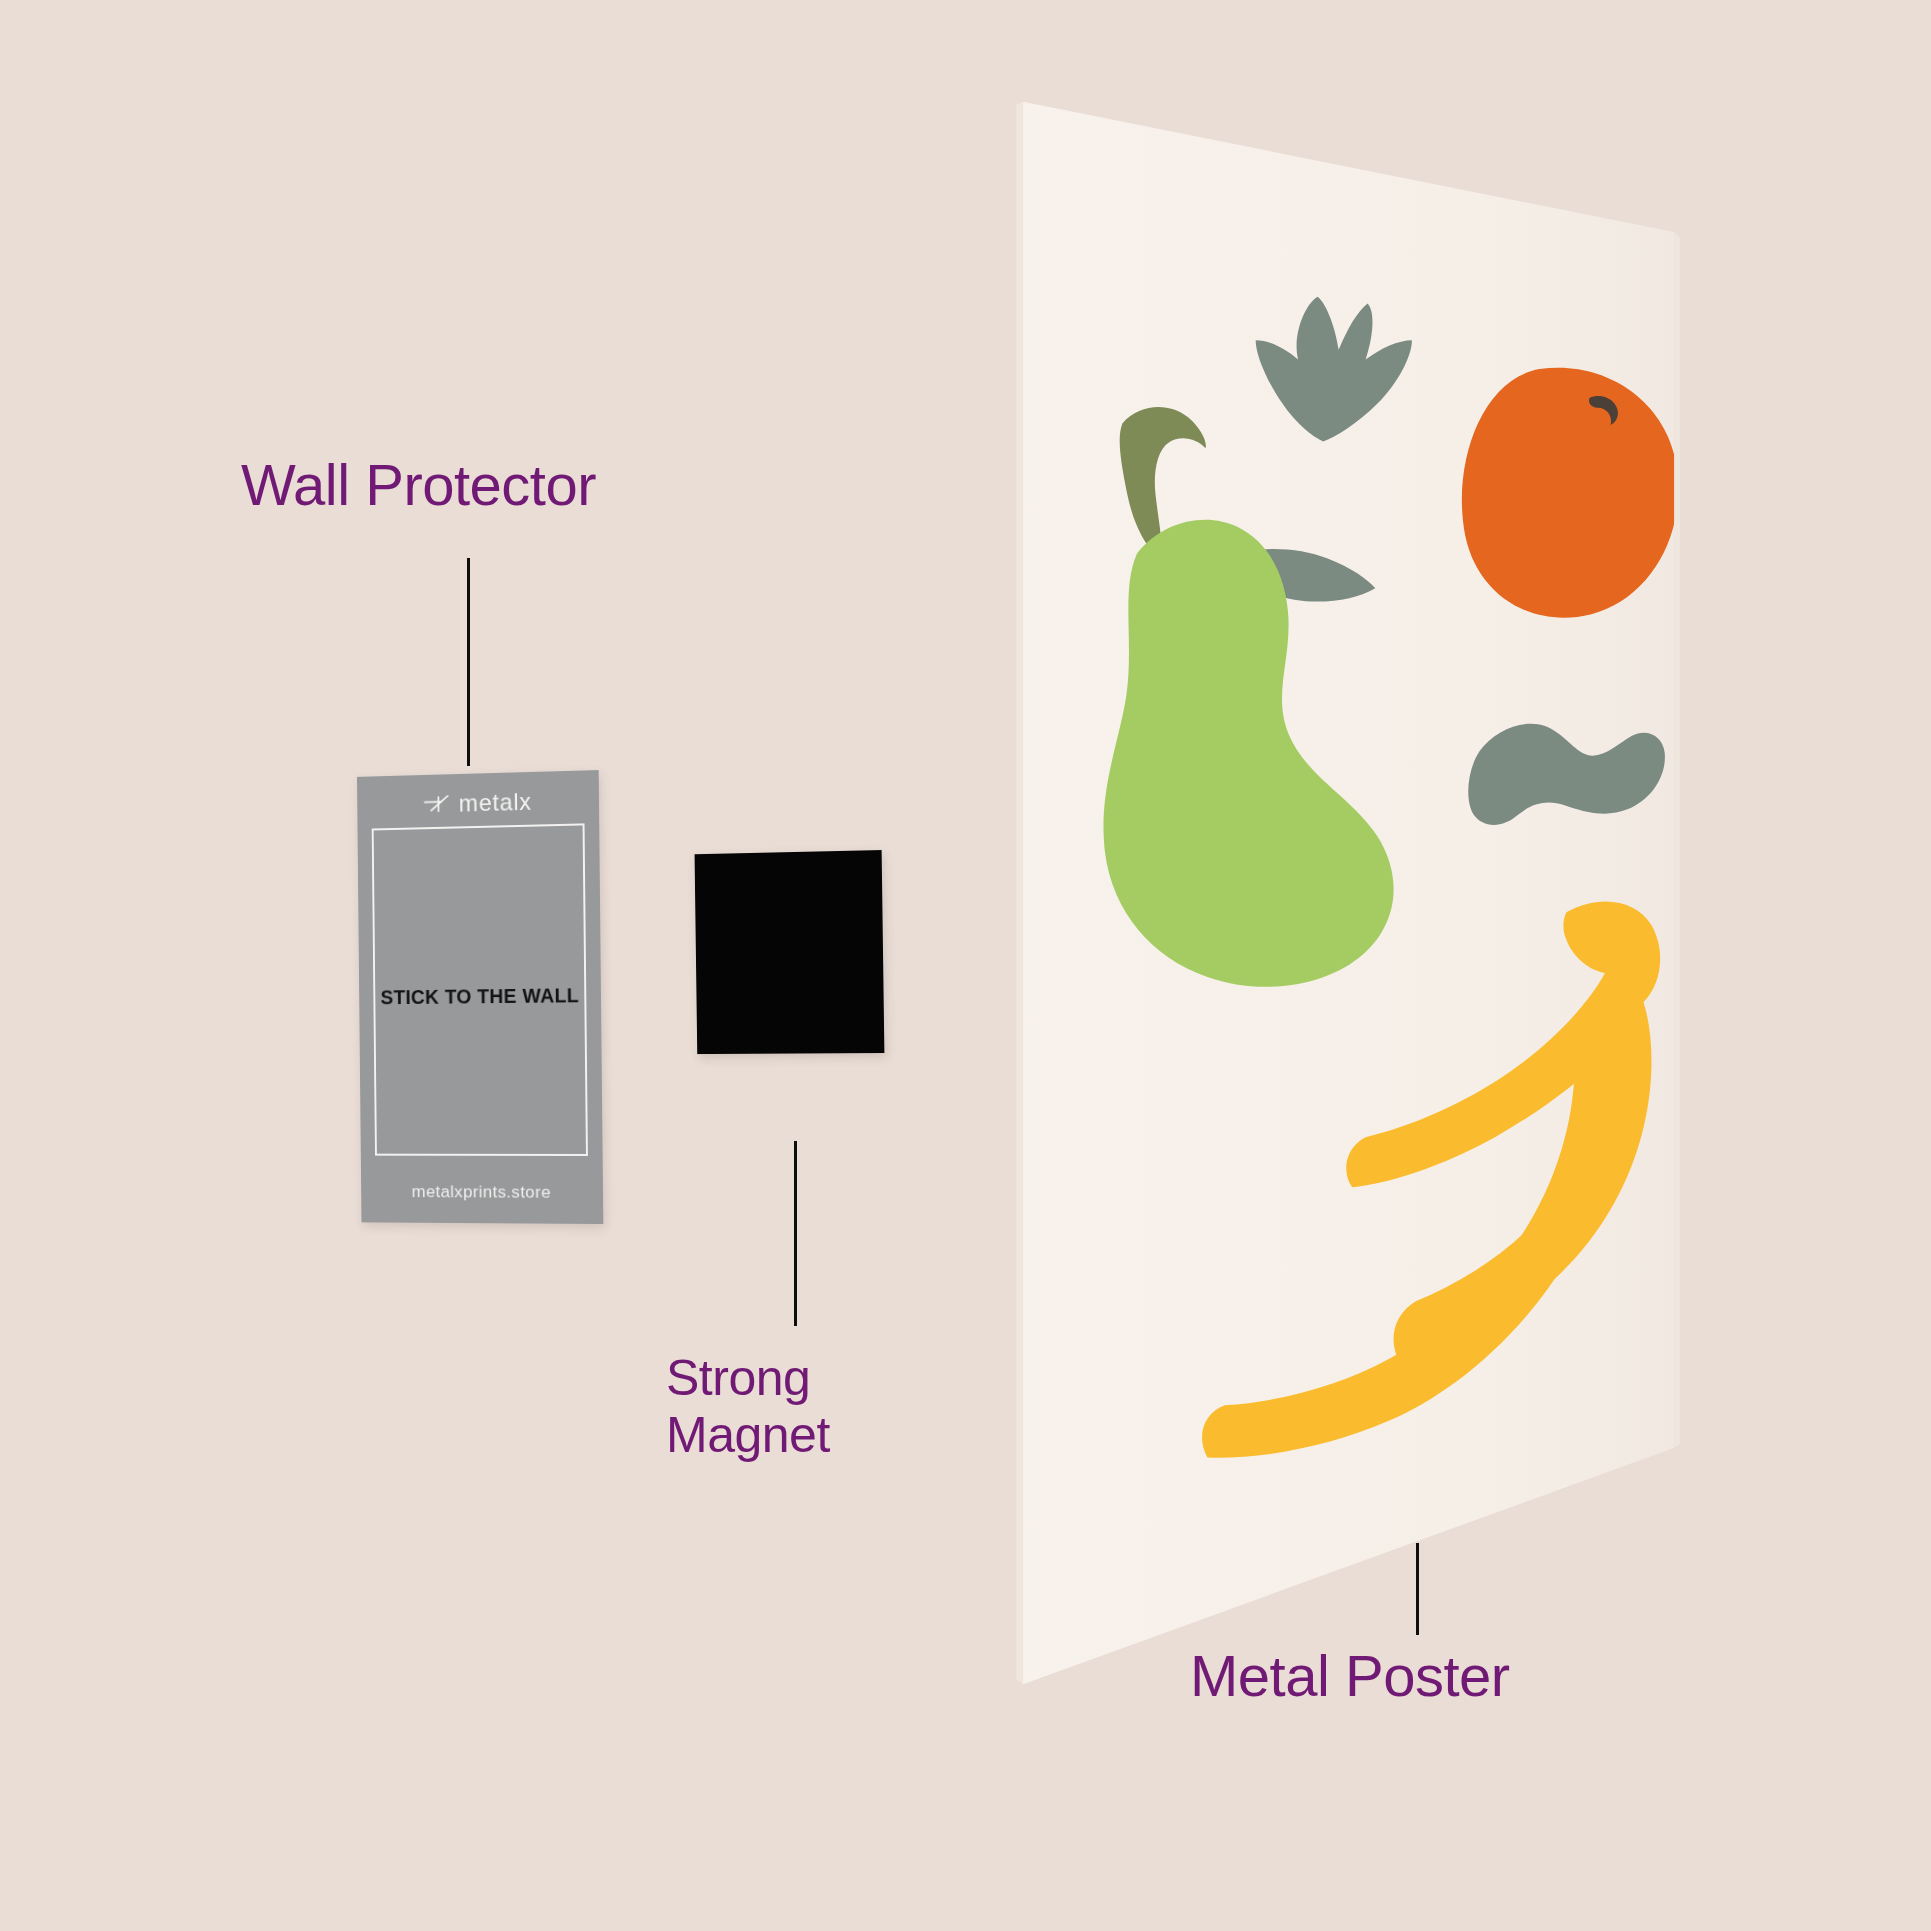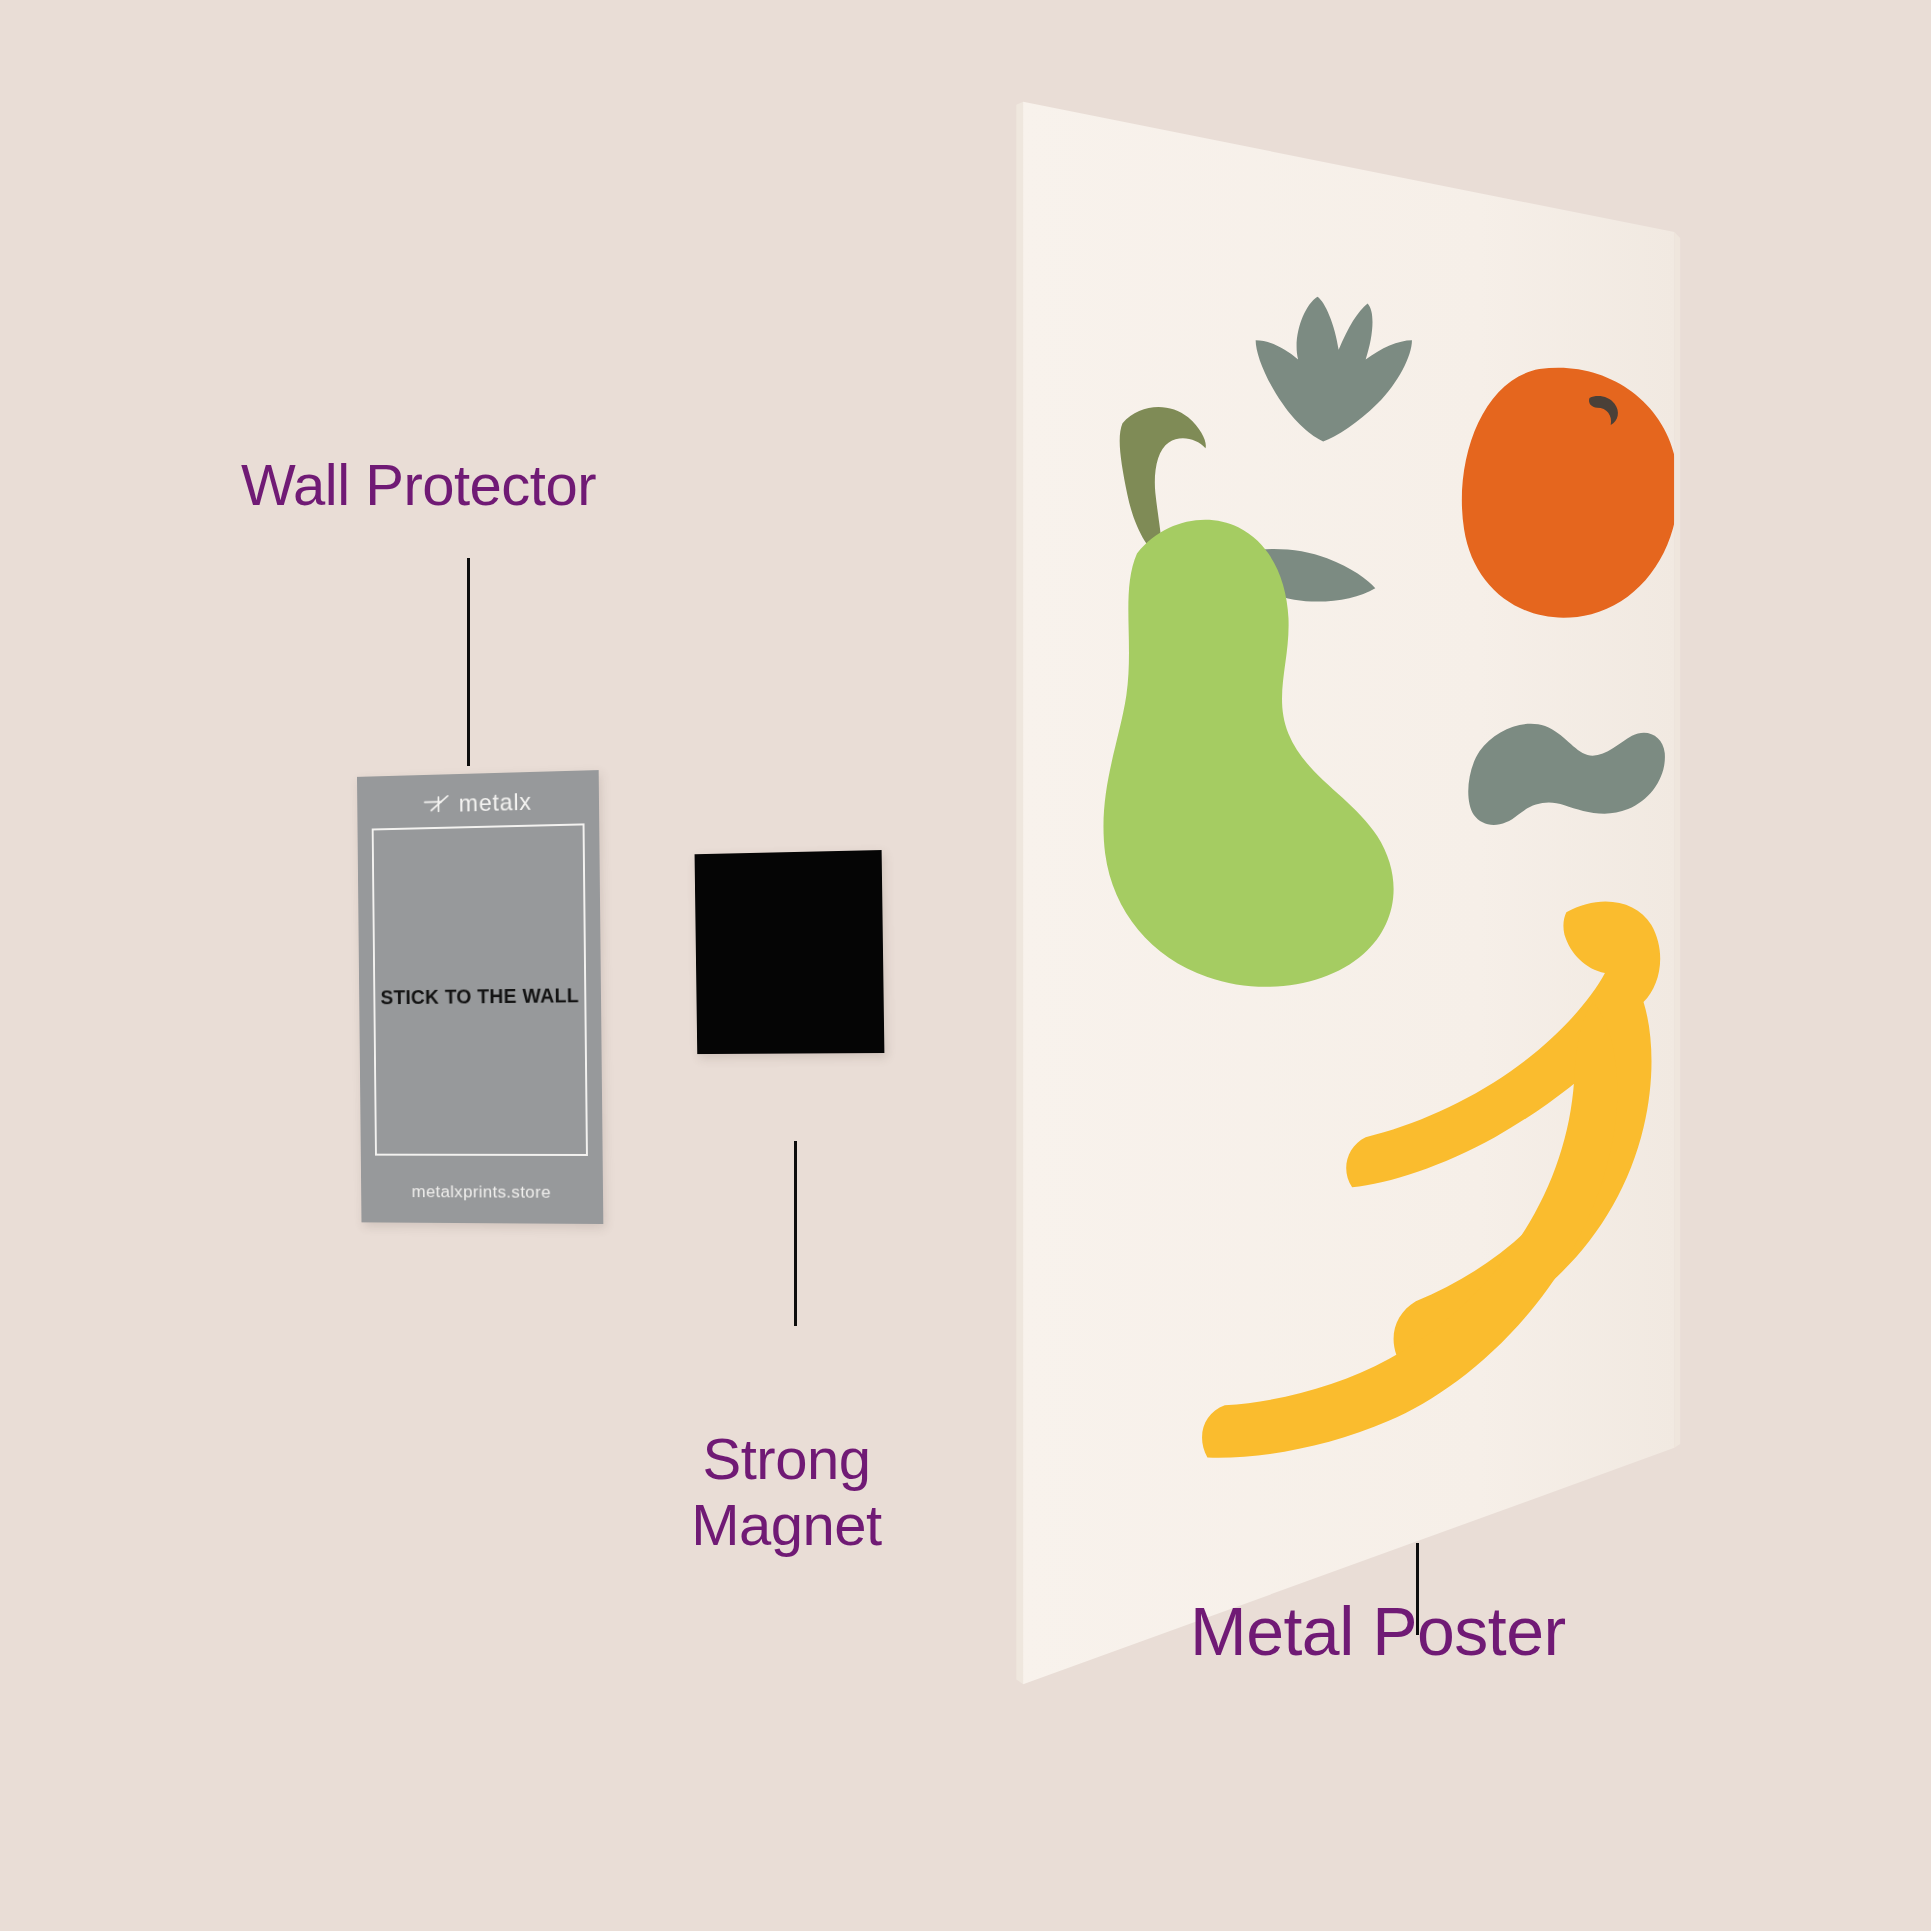--- a/index.html
+++ b/index.html
@@ -33,29 +33,28 @@
     white-space: pre-line;
     line-height: 1.13;
   }
   #label-wall-protector {
     left: 241px;
     top: 452px;
     font-size: 58px;
   }
   #label-strong-magnet {
     left: 666px;
-    top: 1426px;
-    font-size: 58px;
-    text-align: center;
+    top: 1350px;
+    font-size: 50px;
     width: 241px;
   }
   #label-metal-poster {
     left: 1190px;
-    top: 1593px;
-    font-size: 68px;
+    top: 1643px;
+    font-size: 58px;
   }
 
   
   .leader {
     position: absolute;
     background: #0d0d0d;
     width: 2.9px;
   }
   #leader-wall-protector { left: 467px; top: 558px;  height: 208px; }
   #leader-strong-magnet  { left: 794px; top: 1141px; height: 185px; }

